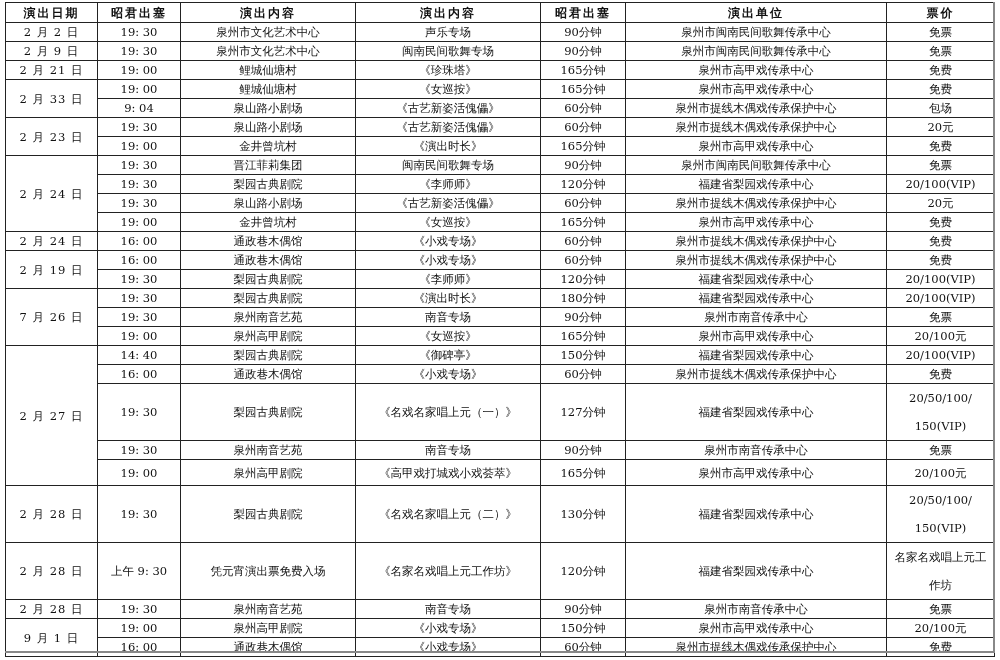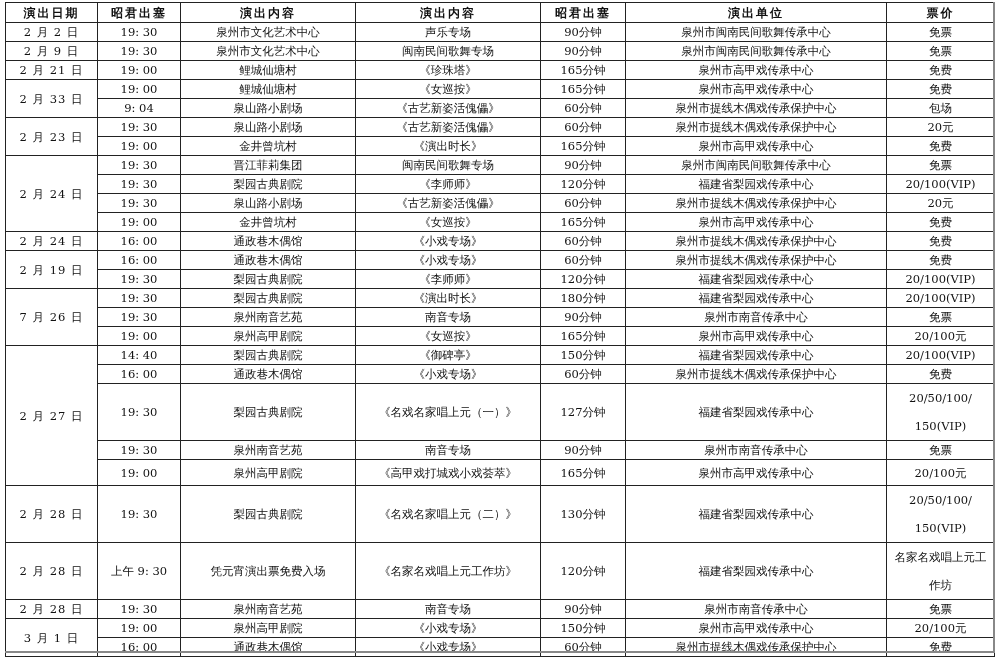--- a/index.html
+++ b/index.html
@@ -276,21 +276,21 @@
       <td class="date">2 月 28 日</td>
       <td>19: 30</td>
       <td>泉州南音艺苑</td>
       <td>南音专场</td>
       <td>90分钟</td>
       <td>泉州市南音传承中心</td>
       <td>免票</td>
     </tr>
 
     <tr class="r">
-      <td class="date" rowspan="2">3 月 1 日</td>
+      <td class="date" rowspan="2">9 月 1 日</td>
       <td>19: 00</td>
       <td>泉州高甲剧院</td>
       <td>《小戏专场》</td>
       <td>150分钟</td>
       <td>泉州市高甲戏传承中心</td>
       <td>20/100元</td>
     </tr>
     <tr class="r">
       <td>16: 00</td>
       <td>通政巷木偶馆</td>

